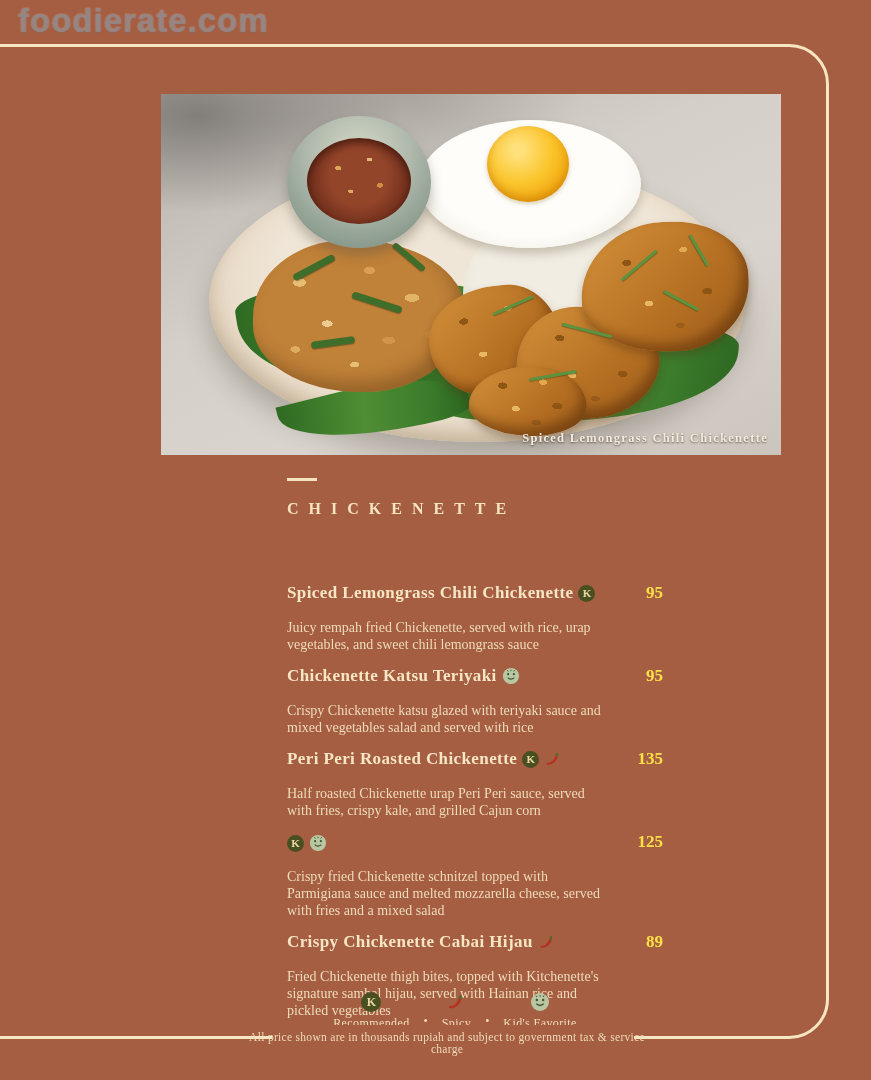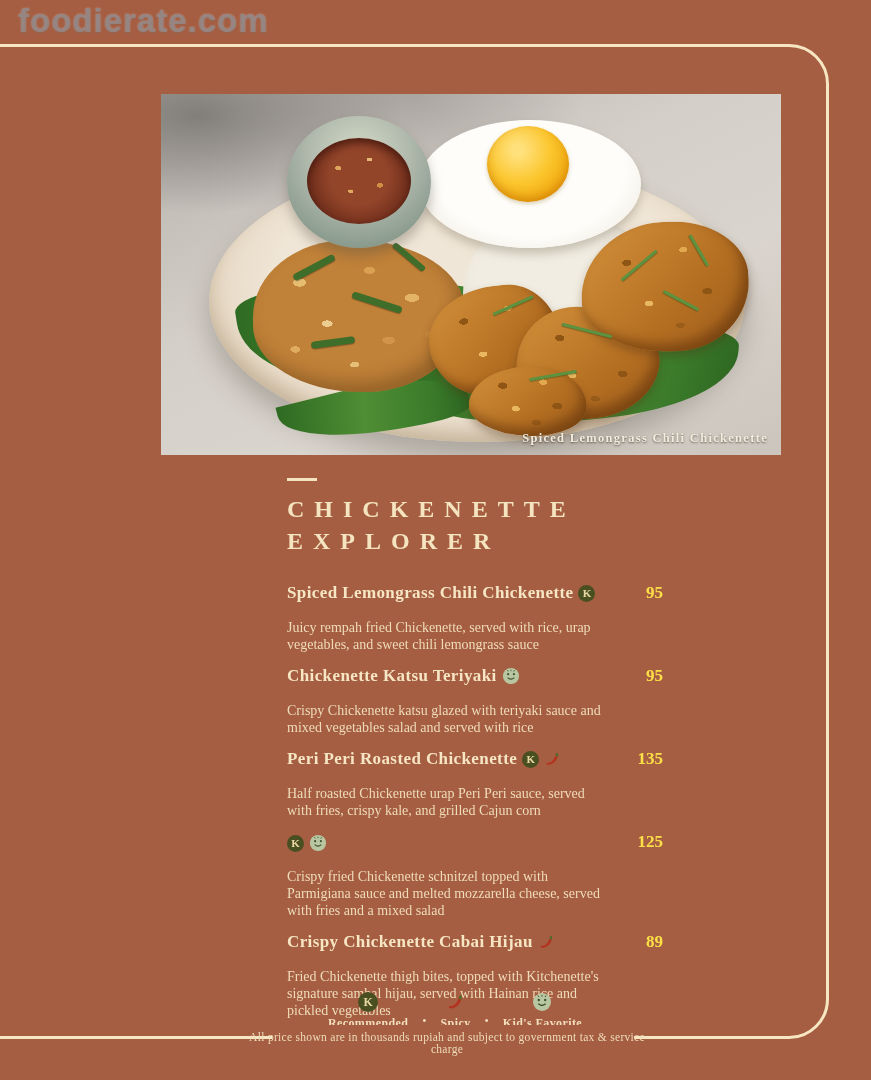--- a/index.html
+++ b/index.html
@@ -133,21 +133,21 @@
   .sc-6 { left:520px; top:155px; width:36px; transform:rotate(60deg); }
   .photo-caption {
     position:absolute; right:13px; bottom:9px;
     font-size:12.5px; font-weight:bold; letter-spacing:1.3px;
     color:#f3ecdd; text-shadow:0 1px 2px rgba(60,45,35,0.7);
   }
 
   
   .section-title { position:absolute; left:287px; top:478px; color:#F5E4C0; }
   .title-dash { width:30px; height:3px; background:#F5E4C0; margin-bottom:12px; }
-  .title-line { font-size:24px; font-weight:600; letter-spacing:10px; line-height:32px; }
+  .title-line { font-size:16px; font-weight:600; letter-spacing:10px; line-height:32px; }
 
   
   .menu { position:absolute; left:287px; top:583px; width:376px; }
   .menu-item { margin-bottom:13px; }
   .item-head { display:flex; justify-content:space-between; align-items:baseline; }
   .item-title-wrap { display:flex; align-items:center; gap:5px; }
   .item-title { font-size:17px; font-weight:bold; letter-spacing:0.4px; color:#F6E6C4; }
   .item-price { font-size:17px; font-weight:bold; color:#fde047; }
   .item-desc { margin-top:16px; width:320px; font-size:14px; line-height:17px; color:#EFDCBA; }
 
@@ -158,21 +158,21 @@
   }
   .badge-svg { display:inline-flex; width:18px; height:18px; flex:0 0 auto; }
 
   
   .legend {
     position:absolute; left:240px; top:992px; width:430px;
     display:flex; justify-content:center; align-items:flex-end; gap:14px;
     color:#F2DFBE;
   }
   .legend-entry { display:flex; flex-direction:column; align-items:center; gap:4px; }
-  .legend-label { font-size:12px; font-weight:bold; letter-spacing:0.4px; }
+  .legend-label { font-size:12px; font-weight:normal; letter-spacing:0.4px; }
   .legend-dot { font-size:12px; padding-bottom:2px; color:#F2DFBE; }
   .legend .badge-k { width:20px; height:20px; font-size:12px; }
   .legend .badge-svg { width:20px; height:20px; }
 
   .footer-note {
     position:absolute; left:232px; top:1031px; width:430px;
     text-align:center; font-size:11.5px; letter-spacing:0.3px; color:#EFDCBA;
   }
 </style>
 </head>
@@ -208,21 +208,20 @@
     <div class="scallion sc-3"></div>
     <div class="scallion sc-4"></div>
     <div class="scallion sc-5"></div>
     <div class="scallion sc-6"></div>
     <div class="photo-caption">Spiced Lemongrass Chili Chickenette</div>
   </div>
 
   <div class="section-title">
     <div class="title-dash"></div>
     <div class="title-line">CHICKENETTE</div>
-    <div class="title-line">EXPLORER</div>
   </div>
 
   <div class="menu">
 
     <div class="menu-item">
       <div class="item-head">
         <div class="item-title-wrap">
           <span class="item-title">Spiced Lemongrass Chili Chickenette</span>
           <span class="badge-k">
               <span>K</span>

